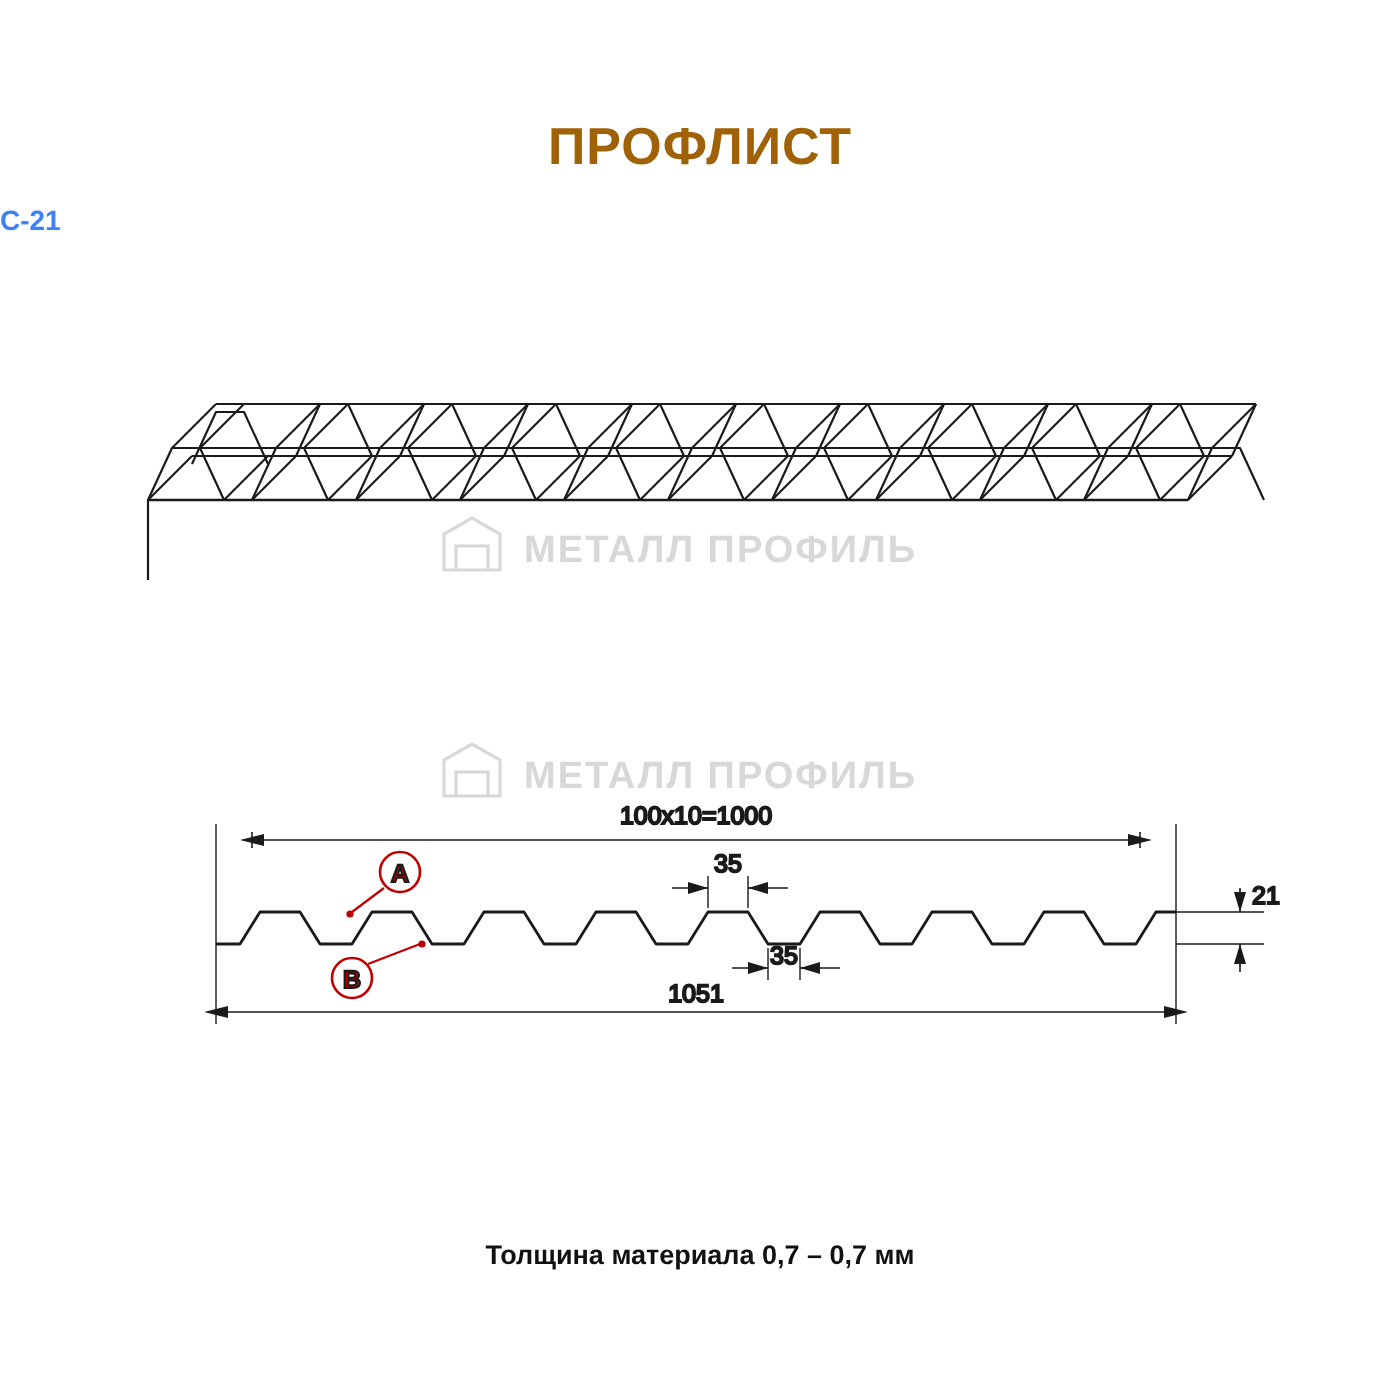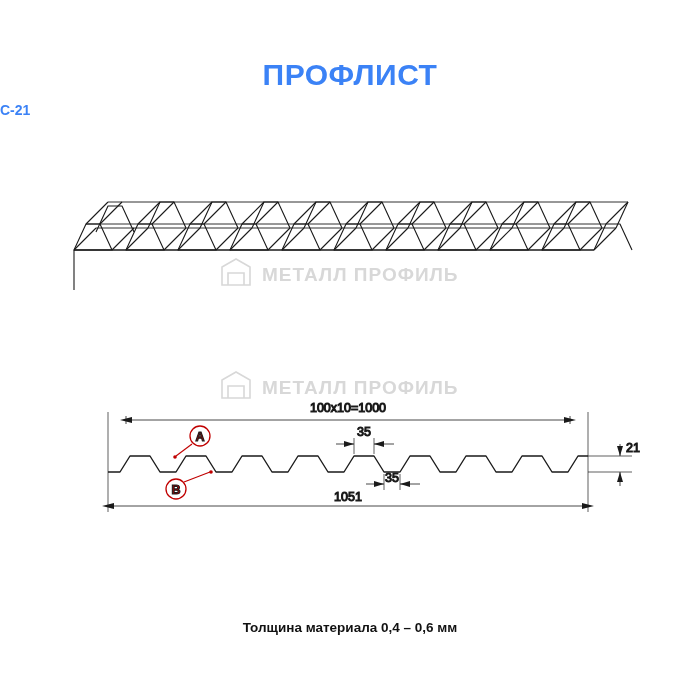--- a/index.html
+++ b/index.html
@@ -19,24 +19,24 @@
     position: absolute;
     inset: 0;
   }
   
   .title {
     position: absolute;
     top: 58px;
     left: 0;
     width: 100%;
     text-align: center;
-    font-size: 30px;
+    font-size: 26px;
     font-weight: bold;
     letter-spacing: 0.5px;
-    color: #3b82f6;
+    color: #a16207;
   }
   .subtitle {
     position: absolute;
     top: 102px;
     left: 0;
     width: 100%;
     font-size: 14px;
     font-weight: bold;
     color: #3b82f6;
   }
@@ -291,15 +291,15 @@
   <div class="watermark wm2">
     <svg width="260" height="40" viewBox="0 0 260 40">
       <g stroke="#d8d8d8" stroke-width="1.6" fill="none">
         <path d="M4 30 L4 12 L18 4 L32 12 L32 30 Z"></path>
         <path d="M10 30 L10 18 L26 18 L26 30"></path>
       </g>
       <text class="wm-text" x="44" y="26">МЕТАЛЛ ПРОФИЛЬ</text>
     </svg>
   </div>
 
-  <div class="footnote">Толщина материала 0,4 – 0,6 мм</div>
+  <div class="footnote">Толщина материала 0,7 – 0,7 мм</div>
 
 </div>
 
 </body></html>

